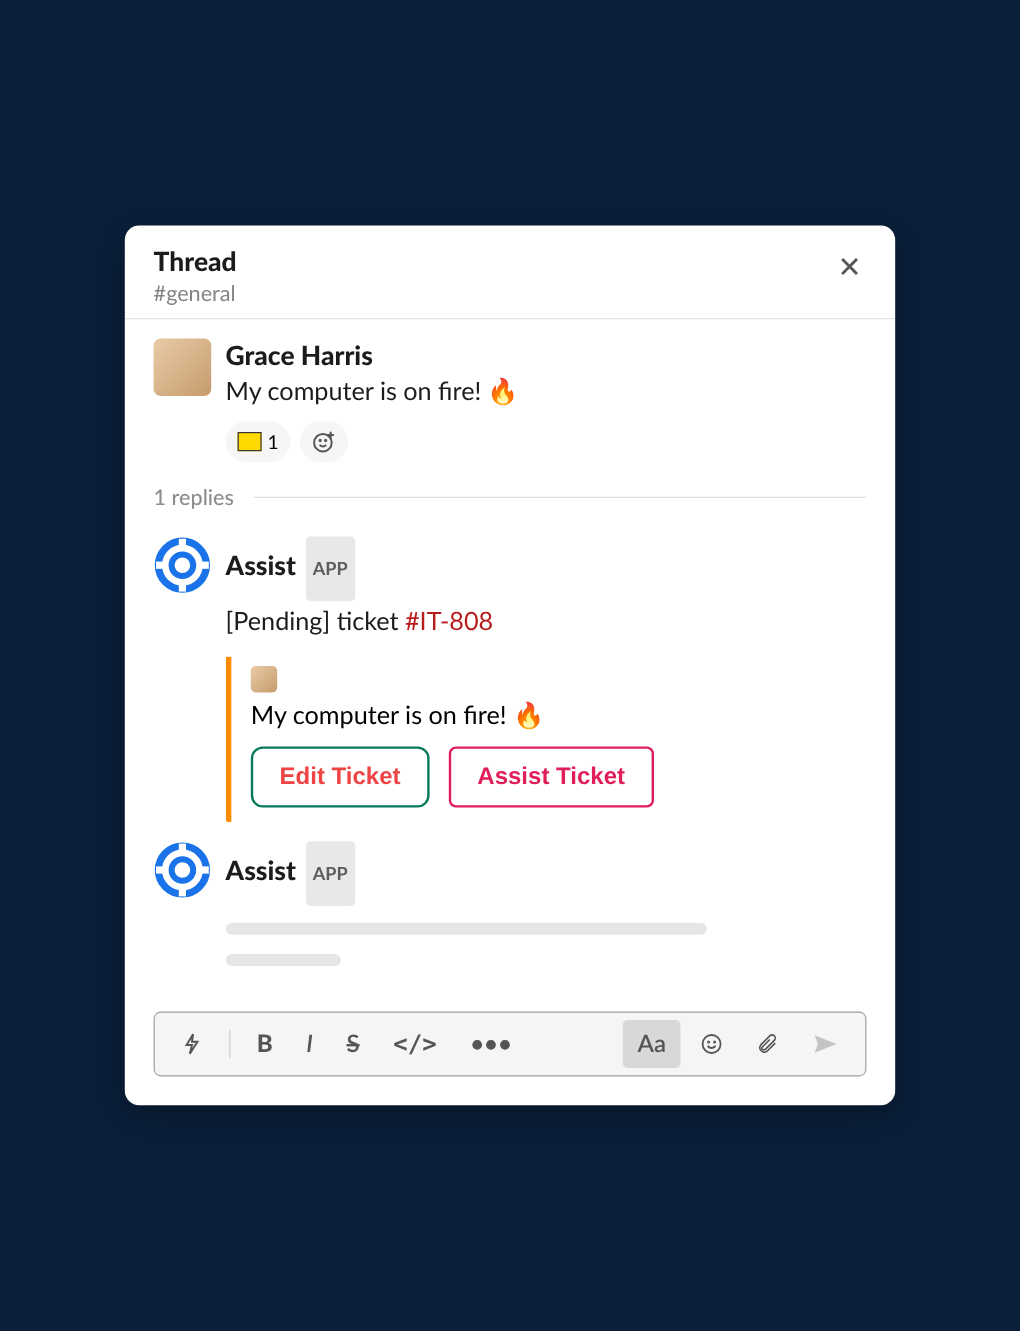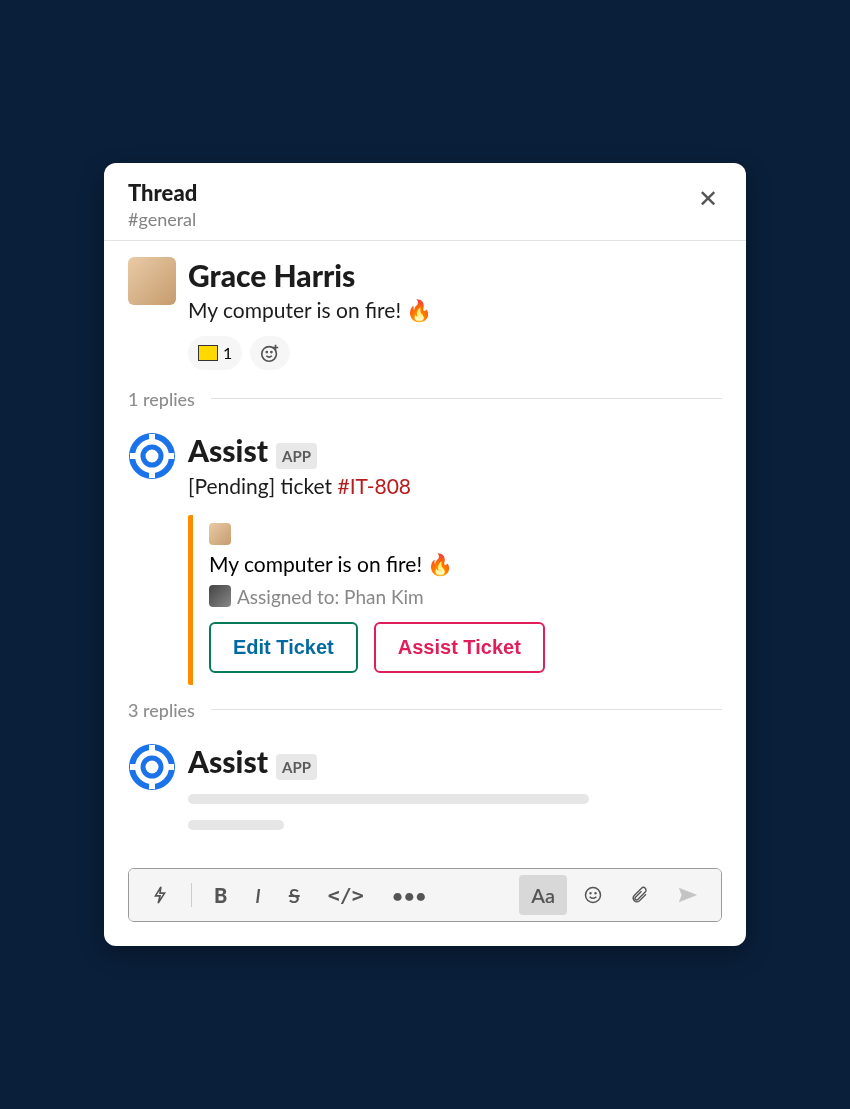--- a/index.html
+++ b/index.html
@@ -62,27 +62,27 @@
     .avatar-app {
       border-radius: 50%;
       display:flex; align-items:center; justify-content:center;
     }
     .avatar-app svg { width: 48px; height: 48px; }
     .avatar-small {
       width: 22px; height: 22px; border-radius: 4px; display:inline-block; vertical-align:middle; margin-right:6px;
     }
     .msg-body { flex: 1; }
     .author-line { display:flex; align-items:baseline; gap:8px; }
-    .author { font-size: 30px; font-weight: 900; color:#1d1c1d; }
+    .author { font-size: 22px; font-weight: 900; color:#1d1c1d; }
     .app-badge {
       background:#e8e8e8;
       color:#5c5c5c;
       font-size:15px;
       font-weight:700;
-      padding:4px 6px;
+      padding:18px 6px;
       border-radius:4px;
     }
     .msg-text { font-size:21px; color:#1d1c1d; margin-top:2px; line-height:1.45; }
     .link { color:#b91c1c; }
     .reactions { display:flex; gap:8px; margin-top:10px; }
     .reaction {
       background:#f6f6f6;
       border-radius:999px;
       padding:4px 10px;
       display:flex;
@@ -128,21 +128,21 @@
     .buttons-row { display:flex; gap:16px; margin-top:14px; }
     .ticket-btn {
       border:2px solid;
       border-radius:6px;
       padding:12px 22px;
       font-size:20px;
       font-weight:800;
       background:#fff;
       cursor:pointer;
     }
-    .btn-edit { color:#0369a1; border-color:#067a5b; }
+    .btn-edit { color:#ef4444; border-color:#067a5b;border-radius:10px; }
     .btn-close { color:#e01e5a; border-color:#e01e5a; }
     .placeholder-lines { margin-top:14px; }
     .ph { background:#e6e6e6; border-radius:999px; height:10px; margin-bottom:16px; }
     .ph.long { width:75%; }
     .ph.short { width:18%; }
     .composer {
       margin: 18px 24px 0 24px;
       border:1px solid #9a9a9a;
       border-radius:6px;
       overflow:hidden;
@@ -245,34 +245,26 @@
         <span>[Pending] ticket </span><span class="link">#IT-808</span>
       </div>
     </div>
   </div>
 
   <div class="attachment">
     <div class="attach-header">
       <span class="avatar-small avatar-user"></span>
     </div>
     <div class="attach-text">My computer is on fire! 🔥</div>
-    <div class="assigned-line">
-      <span class="avatar-small" style="background:linear-gradient(135deg,#444,#888);"></span>
-      <span>Assigned to: Phan Kim</span>
-    </div>
     <div class="buttons-row">
       <button class="ticket-btn btn-edit">Edit Ticket</button>
       <button class="ticket-btn btn-close">Assist Ticket</button>
     </div>
   </div>
 
-  <div class="replies-divider">
-    <span class="replies-label">3 replies</span>
-    <span class="replies-line"></span>
-  </div>
 
   <div class="message">
     <div class="avatar avatar-app">
       <svg viewBox="0 0 48 48">
         <circle cx="24" cy="24" r="20" fill="none" stroke="#1a73e8" stroke-width="6"></circle>
         <circle cx="24" cy="24" r="9" fill="none" stroke="#1a73e8" stroke-width="5"></circle>
         <rect x="21" y="2" width="6" height="8" fill="#fff"></rect>
         <rect x="21" y="38" width="6" height="8" fill="#fff"></rect>
         <rect x="2" y="21" width="8" height="6" fill="#fff"></rect>
         <rect x="38" y="21" width="8" height="6" fill="#fff"></rect>

